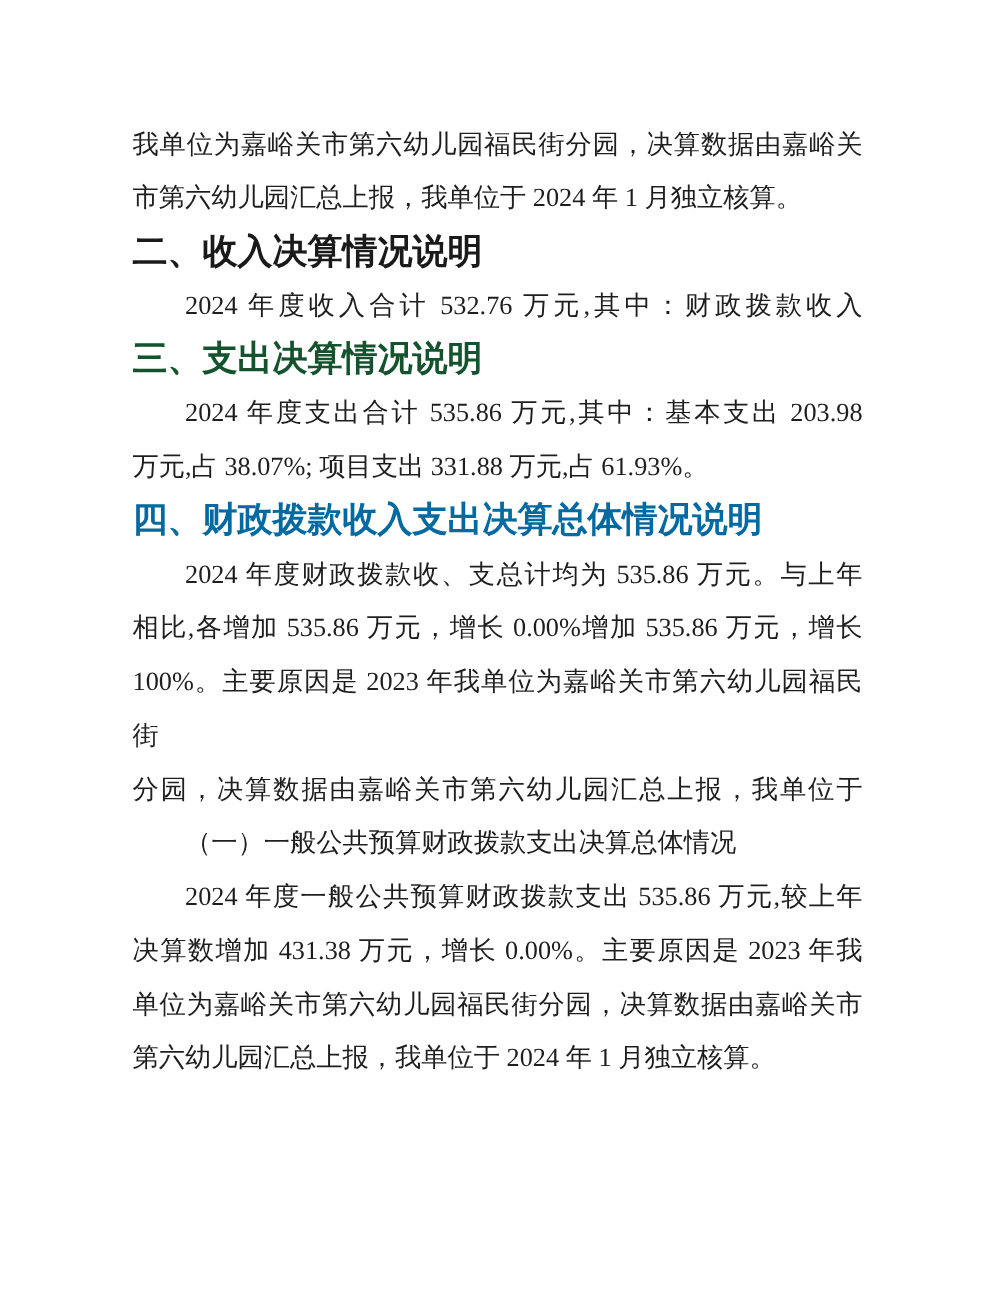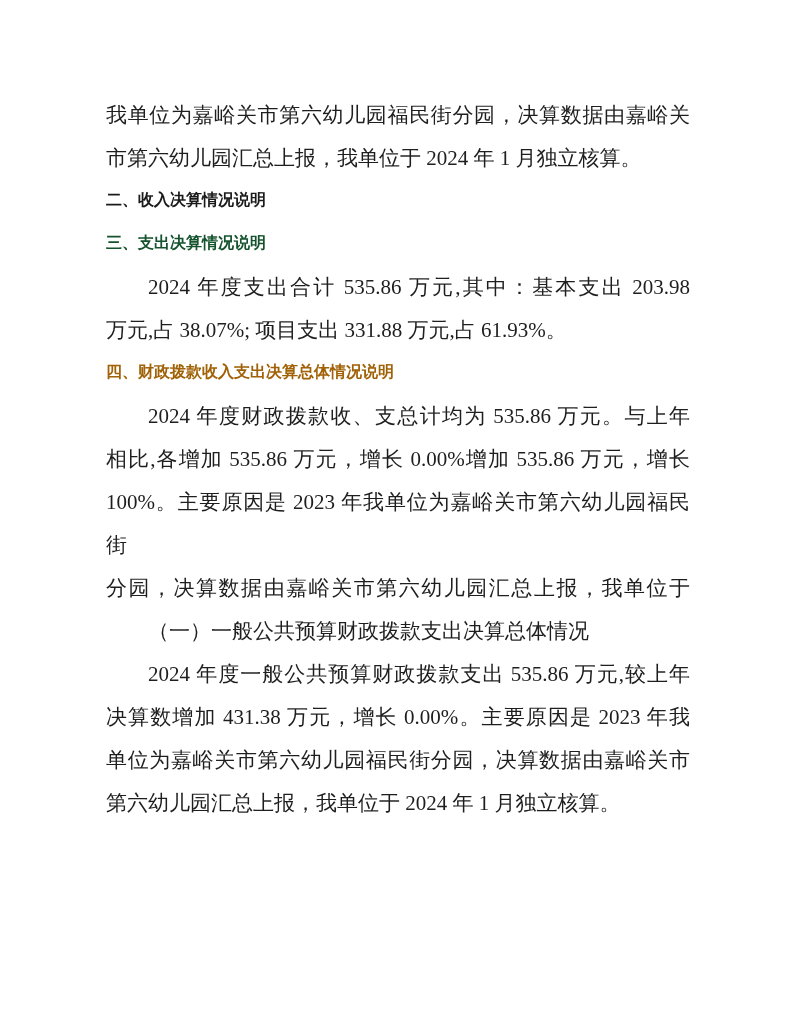--- a/index.html
+++ b/index.html
@@ -37,39 +37,40 @@
   
   .line.ragged {
     text-align: right;
     text-align-last: left;
   }
   
   .line.indent {
     text-indent: 42px;
   }
   .heading {
-    font-family: Liberation Mono, monospace;
+    font-family: Liberation Serif, serif;
     font-weight: 700;
-    font-size: 16px;
+    font-size: 28px;
     color: #1a1a1a;
     text-align: left;
   }
 </style>
 </head>
 <body>
 
 <div class="page" style="background: rgb(255, 255, 255);">
   <main class="doc" style="color: rgb(30, 30, 30);">
       <div class="line just">我单位为嘉峪关市第六幼儿园福民街分园，决算数据由嘉峪关</div>
       <div class="line ragged">市第六幼儿园汇总上报，我单位于 2024 年 1 月独立核算。</div>
       <div class="heading" style="color: rgb(26, 26, 26);">二、收入决算情况说明</div>
+      <div class="line just indent">2024 年度收入合计 532.76 万元,其中：财政拨款收入</div>
       <div class="heading" style="color: #14532d;">三、支出决算情况说明</div>
       <div class="line just indent">2024 年度支出合计 535.86 万元,其中：基本支出 203.98</div>
       <div class="line ragged">万元,占 38.07%; 项目支出 331.88 万元,占 61.93%。</div>
-      <div class="heading" style="color: #a16207;">四、财政拨款收入支出决算总体情况说明</div>
+      <div class="heading" style="color: #0369a1;">四、财政拨款收入支出决算总体情况说明</div>
       <div class="line just indent">2024 年度财政拨款收、支总计均为 535.86 万元。与上年</div>
       <div class="line just">相比,各增加 535.86 万元，增长 0.00%增加 535.86 万元，增长</div>
       <div class="line just">100%。主要原因是 2023 年我单位为嘉峪关市第六幼儿园福民街</div>
       <div class="line just">分园，决算数据由嘉峪关市第六幼儿园汇总上报，我单位于</div>
       <div class="line ragged indent">（一）一般公共预算财政拨款支出决算总体情况</div>
       <div class="line just indent">2024 年度一般公共预算财政拨款支出 535.86 万元,较上年</div>
       <div class="line just">决算数增加 431.38 万元，增长 0.00%。主要原因是 2023 年我</div>
       <div class="line just">单位为嘉峪关市第六幼儿园福民街分园，决算数据由嘉峪关市</div>
       <div class="line ragged">第六幼儿园汇总上报，我单位于 2024 年 1 月独立核算。</div>
     </main>

